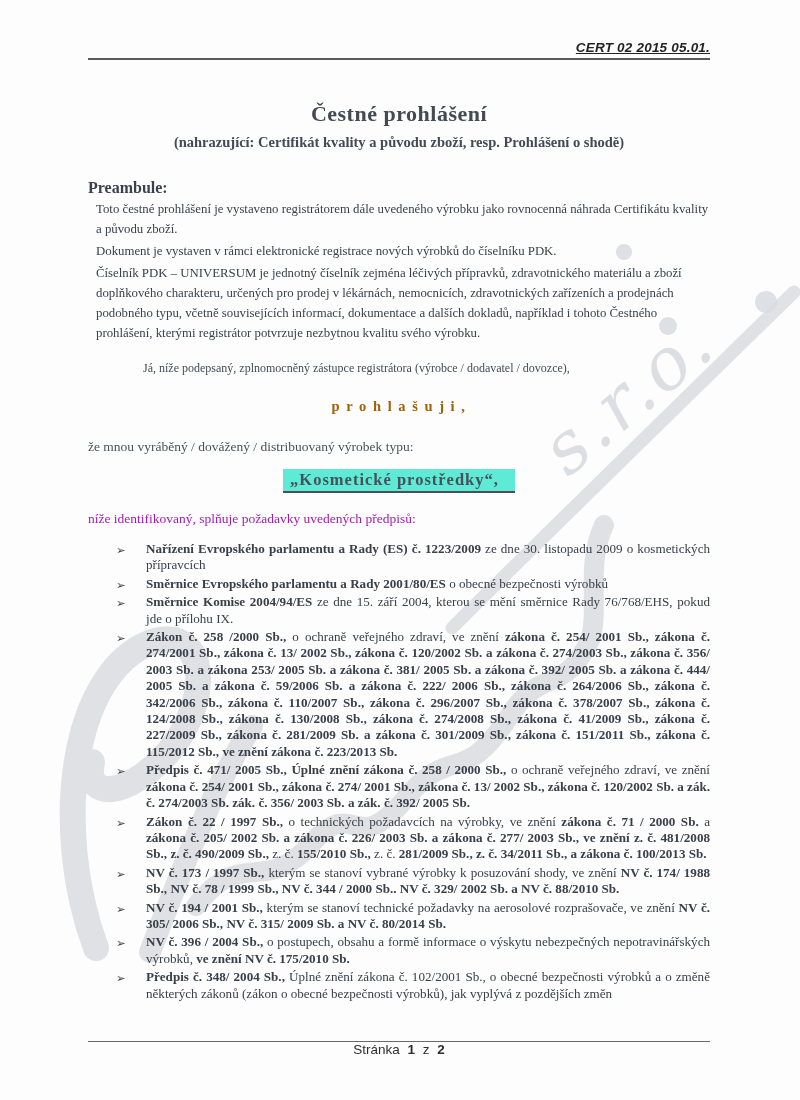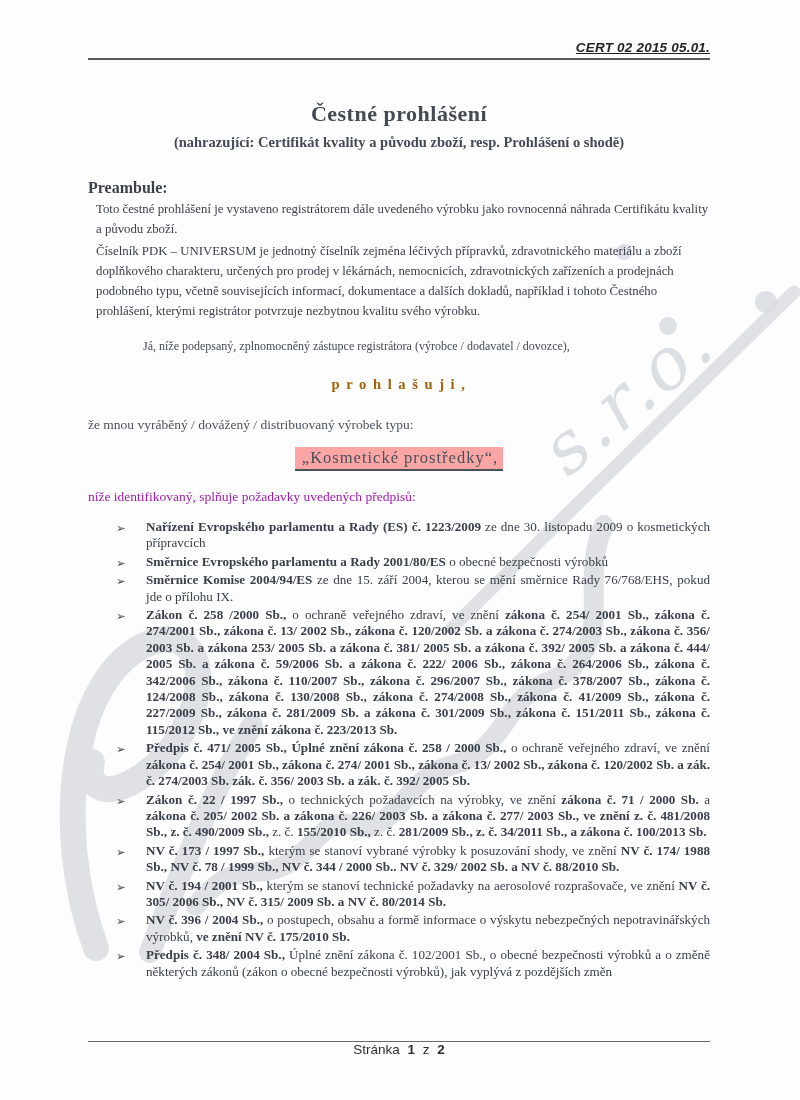--- a/index.html
+++ b/index.html
@@ -25,23 +25,23 @@
     margin-top:41px;letter-spacing:.5px;color:#434a54;
   }
   .subtitle{text-align:center;font-size:14.5px;font-weight:bold;margin-top:7px;color:#434a54;}
   .pre-h{font-size:16px;font-weight:bold;margin-top:28px;color:#3a414b;}
   .pre-p{font-size:12.8px;font-weight:normal;line-height:20px;margin:2px 0 0 8px;}
   .decl{font-size:12px;margin-top:18px;text-indent:55px;color:#444b56;}
   .verb{text-align:center;font-weight:bold;font-size:14.5px;margin-top:22px;letter-spacing:1.5px;color:#a16207;}
   .prod-intro{font-size:13.5px;margin-top:24px;color:#4a515c;}
   .prod-line{text-align:center;margin-top:14px;}
   .prod-type{
-    display:inline-block;font-weight:normal;font-size:16.5px;letter-spacing:1px;
-    background:#fca5a5;border-bottom:2px solid #49505b;
-    padding:1px 5px 1px 7px;color:#49505b;
+    display:inline-block;font-weight:bold;font-size:16.5px;letter-spacing:1px;
+    background:#5eead4;border-bottom:2px solid #49505b;
+    padding:1px 16px 1px 7px;color:#49505b;
   }
   .list-intro{font-size:13.5px;margin-top:18px;color:#a21caf;}
   .reg-list{margin-top:14px;}
   .reg-item{
     position:relative;padding-left:30px;margin:0 0 2px 28px;
     font-size:13.1px;line-height:16.4px;text-align:justify;color:#39404a;
   }
   .bullet{
     position:absolute;left:0;top:1px;font-size:11.5px;
     font-family:"DejaVu Sans", sans-serif;color:#39404a;
@@ -75,20 +75,21 @@
 <div class="sheet">
 
   <div class="doc-ref">CERT 02 2015 05.01.</div>
   <hr class="rule">
 
   <div class="title">Čestné prohlášení</div>
   <div class="subtitle">(nahrazující: Certifikát kvality a původu zboží, resp. Prohlášení o shodě)</div>
 
   <div class="pre-h">Preambule:</div>
   <p class="pre-p">Toto čestné prohlášení je vystaveno registrátorem dále uvedeného výrobku jako rovnocenná náhrada Certifikátu kvality a původu zboží.</p>
+  <p class="pre-p">Dokument je vystaven v rámci elektronické registrace nových výrobků do číselníku PDK.</p>
   <p class="pre-p">Číselník PDK – UNIVERSUM je jednotný číselník zejména léčivých přípravků, zdravotnického materiálu a zboží doplňkového charakteru, určených pro prodej v lékárnách, nemocnicích, zdravotnických zařízeních a prodejnách podobného typu, včetně souvisejících informací, dokumentace a dalších dokladů, například i tohoto Čestného prohlášení, kterými registrátor potvrzuje nezbytnou kvalitu svého výrobku.</p>
 
   <div class="decl">Já, níže podepsaný, zplnomocněný zástupce registrátora (výrobce / dodavatel / dovozce),</div>
   <div class="verb">p r o h l a š u j i ,</div>
   <div class="prod-intro">že mnou vyráběný / dovážený  / distribuovaný výrobek typu:</div>
 
   <div class="prod-line">
     <span class="prod-type">„Kosmetické prostředky“,</span>
   </div>
 

